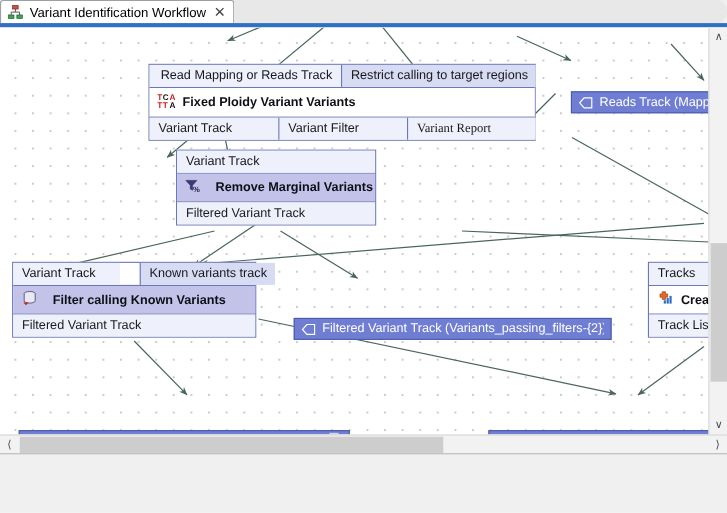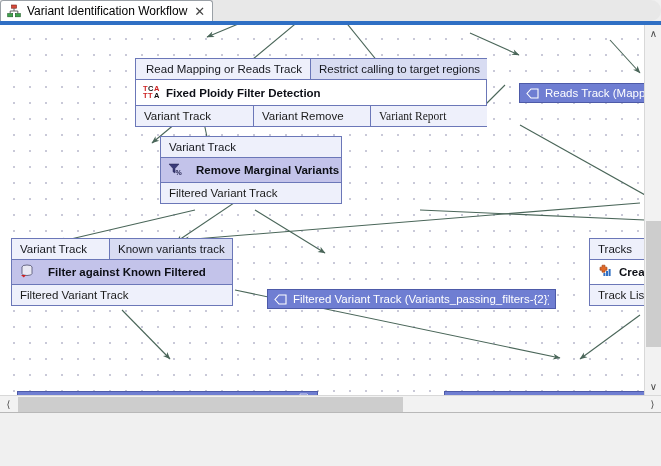--- a/index.html
+++ b/index.html
@@ -241,25 +241,25 @@
           <span>
             <svg width="17" height="15" viewBox="0 0 17 15">
               <text x="0" y="7" font-family="Liberation Sans, sans-serif" font-size="7.5" font-weight="bold" fill="#cc2222">T</text>
               <text x="5" y="7" font-family="Liberation Sans, sans-serif" font-size="7.5" font-weight="bold" fill="#111111">C</text>
               <text x="11" y="7" font-family="Liberation Sans, sans-serif" font-size="7.5" font-weight="bold" fill="#cc2222">A</text>
               <text x="0" y="14" font-family="Liberation Sans, sans-serif" font-size="7.5" font-weight="bold" fill="#cc2222">T</text>
               <text x="5" y="14" font-family="Liberation Sans, sans-serif" font-size="7.5" font-weight="bold" fill="#cc2222">T</text>
               <text x="11" y="14" font-family="Liberation Sans, sans-serif" font-size="7.5" font-weight="bold" fill="#111111">A</text>
             </svg>
           </span>
-          <span>Fixed Ploidy Filter Detection</span>
+          <span>Fixed Ploidy Variant Variants</span>
         </div>
         <div class="node-outs">
           <div class="out" style="width:117px;">Variant Track</div>
-          <div class="out" style="width:117px;">Variant Remove</div>
+          <div class="out" style="width:117px;">Variant Filter</div>
           <div class="out" style="width:117px;font-family:Liberation Serif, serif;">Variant Report</div>
         </div>
       </div>
 
       <div class="node" style="left:160px; top:111px; width:182px;">
         <div class="node-ports">
           <div class="port" style="width:180px;">Variant Track</div>
         </div>
         <div class="node-body lilac">
           <span>
@@ -271,31 +271,31 @@
           <span>Remove Marginal Variants</span>
         </div>
         <div class="node-outs">
           <div class="out" style="width:180px;">Filtered Variant Track</div>
         </div>
       </div>
 
       <div class="node" style="left:11px; top:213px; width:222px;">
         <div class="node-ports">
           <div class="port" style="width:97px;">Variant Track</div>
-          <div class="port highlight" style="width:123px;">Known variants track</div>
+          <div class="port highlight" style="width:123px;margin-left:18px;">Known variants track</div>
         </div>
         <div class="node-body lilac">
           <span>
             <svg width="17" height="14" viewBox="0 0 17 14">
               <ellipse cx="8" cy="3" rx="5" ry="2" fill="#e9e9f4" stroke="#3a3a5a" stroke-width="0.7"></ellipse>
               <path d="M3,3 L3,9.5 a5,2 0 0 0 10,0 L13,3" fill="#e9e9f4" stroke="#3a3a5a" stroke-width="0.7"></path>
               <path d="M2,11 L7,11 L4.8,13.5 Z" fill="#cc2222"></path>
             </svg>
           </span>
-          <span>Filter against Known Filtered</span>
+          <span>Filter calling Known Variants</span>
         </div>
         <div class="node-outs">
           <div class="out" style="width:220px;">Filtered Variant Track</div>
         </div>
       </div>
 
       <div class="node" style="left:589px; top:213px; width:120px;">
         <div class="node-ports">
           <div class="port" style="width:118px;">Tracks</div>
         </div>

